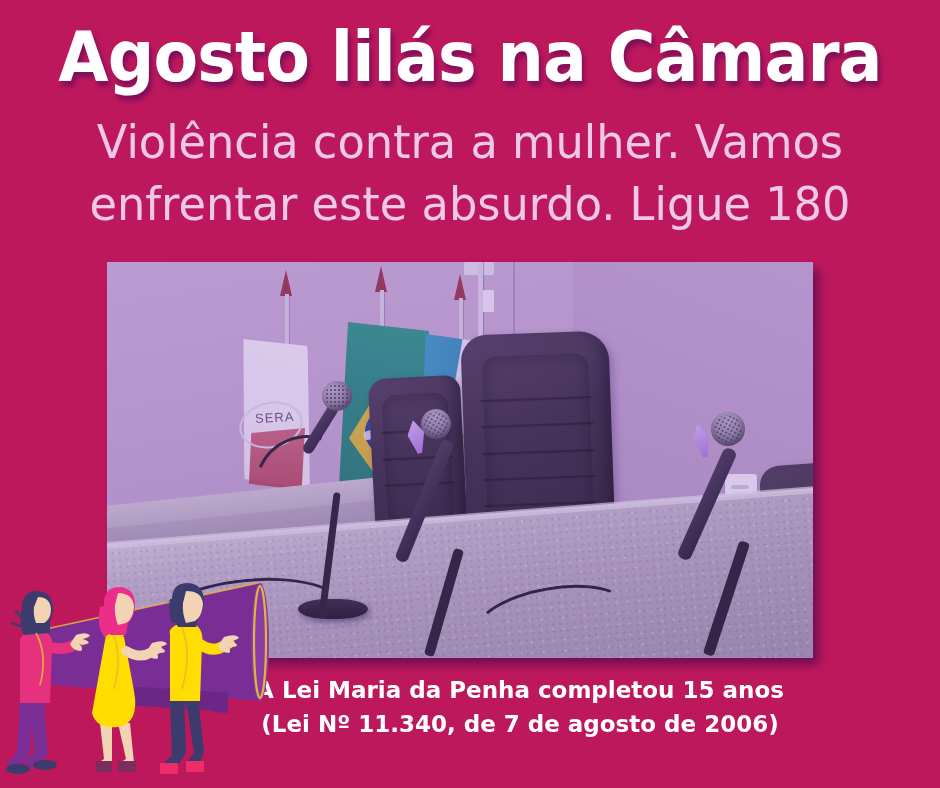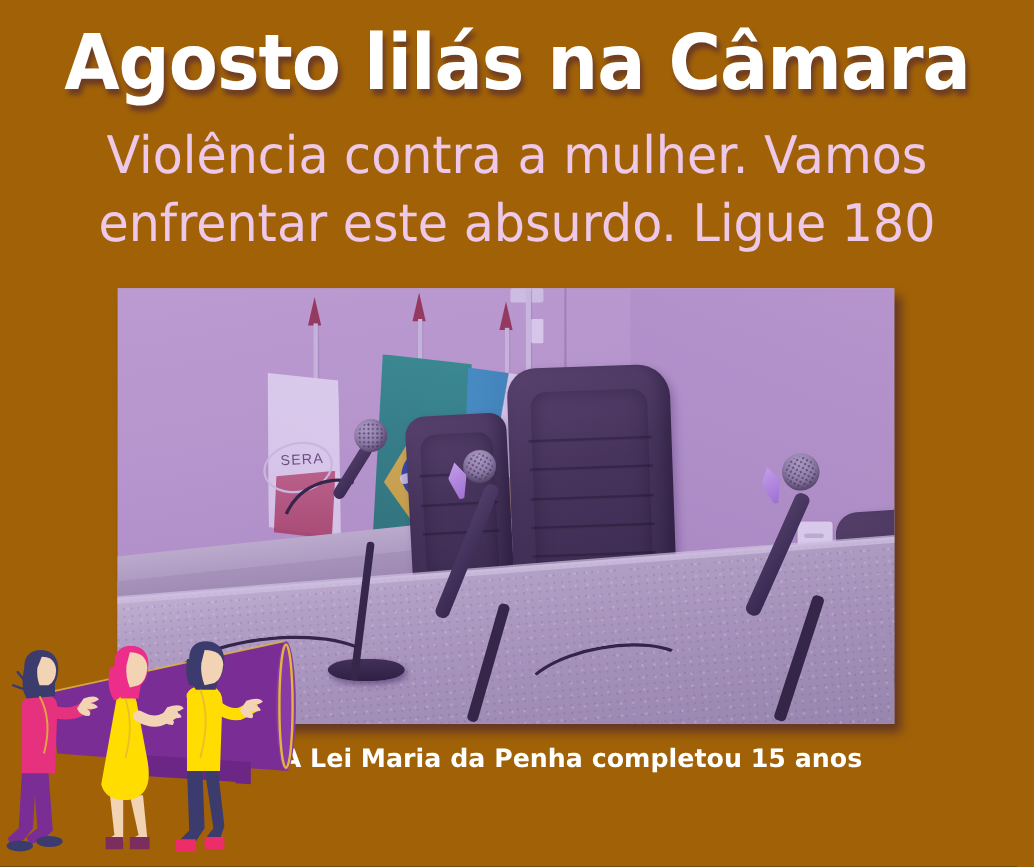--- a/index.html
+++ b/index.html
@@ -5,21 +5,21 @@
   html, body {
     margin: 0;
     padding: 0;
     background: #2b2b2b;
   }
   #poster {
     position: relative;
     width: 940px;
     height: 788px;
     overflow: hidden;
-    background: #a16207;
+    background: #be185d;
     font-family: "Liberation Sans", sans-serif;
     user-select: none;
   }
 
   
   .title {
     position: absolute;
     left: 0;
     top: 16px;
     width: 940px;
@@ -444,20 +444,21 @@
 
       <div class="cord" style="left:6%; top:80%; width:190px; height:70px; transform:rotate(-6deg);"></div>
       <div class="cord" style="left:52%; top:82%; width:150px; height:60px; transform:rotate(-10deg);"></div>
 
       <div class="photo-tint"></div>
     </div>
   </div>
 
   <div class="caption">
     <span class="c1">A Lei Maria da Penha completou 15 anos</span>
+    <span class="c2">(Lei  Nº 11.340, de 7 de agosto de 2006)</span>
   </div>
 
   <div class="illo">
     <svg width="300" height="215" viewBox="0 0 300 215" xmlns="http://www.w3.org/2000/svg">
 
       <g>
         <path d="M46 56 L258 10 L262 128 L52 112 Z" fill="#7B2D96"></path>
         <ellipse cx="260" cy="69" rx="9" ry="59" fill="#8A3AA5"></ellipse>
         <ellipse cx="260" cy="69" rx="6" ry="56" fill="none" stroke="#E2B63A" stroke-width="2.2"></ellipse>
         <path d="M46 56 L258 10" stroke="#E2B63A" stroke-width="1.6" fill="none" opacity="0.85"></path>

